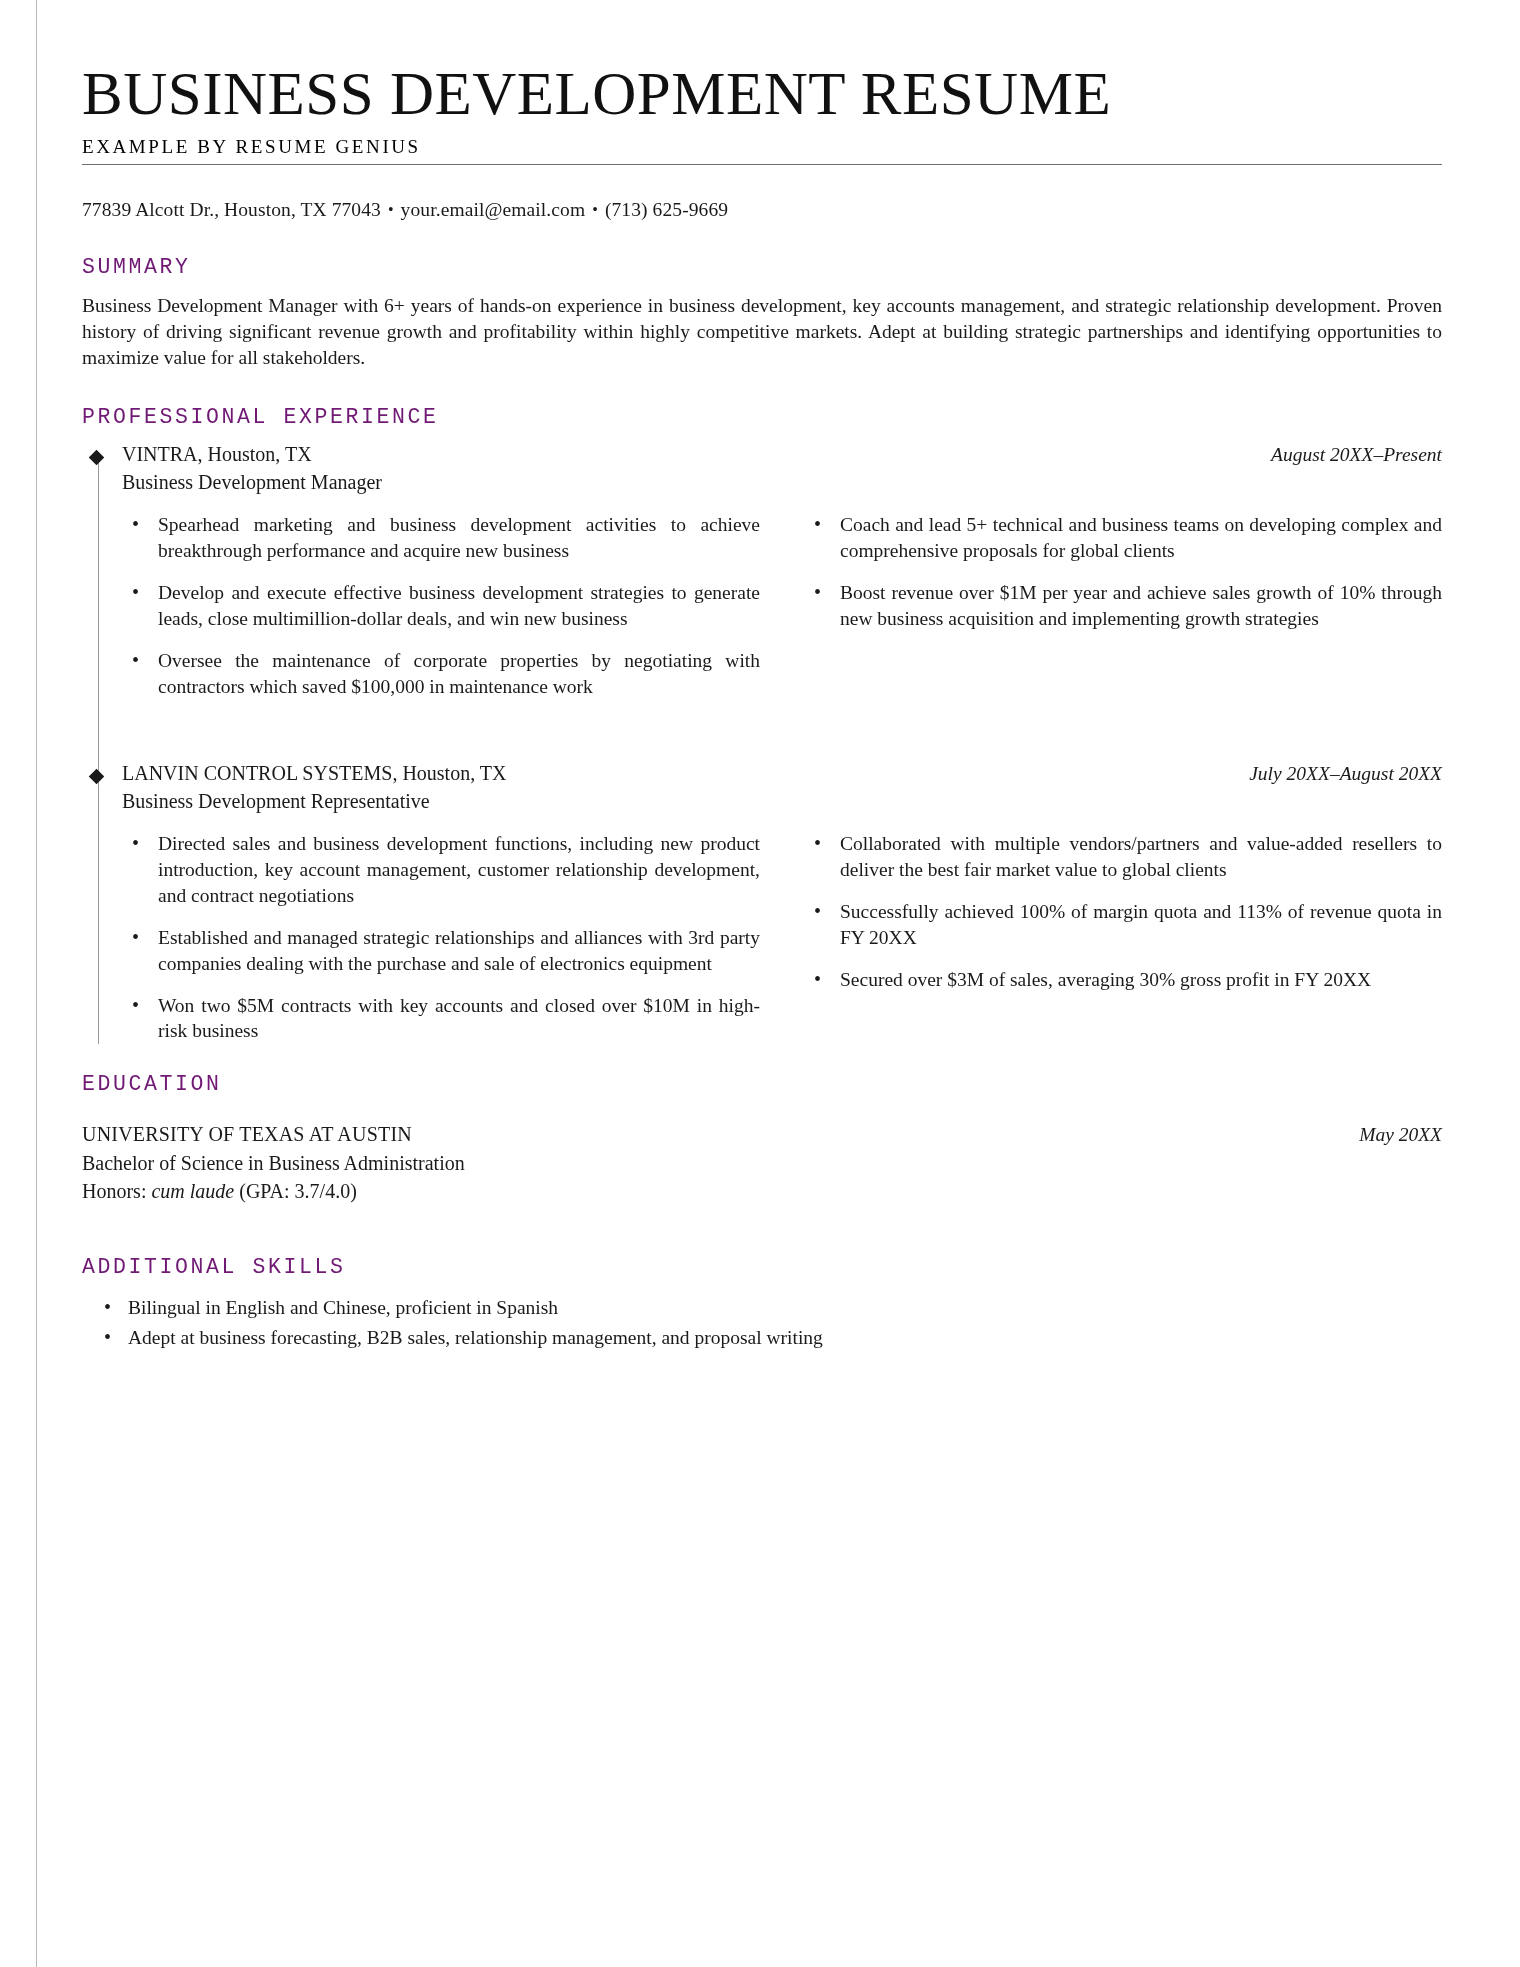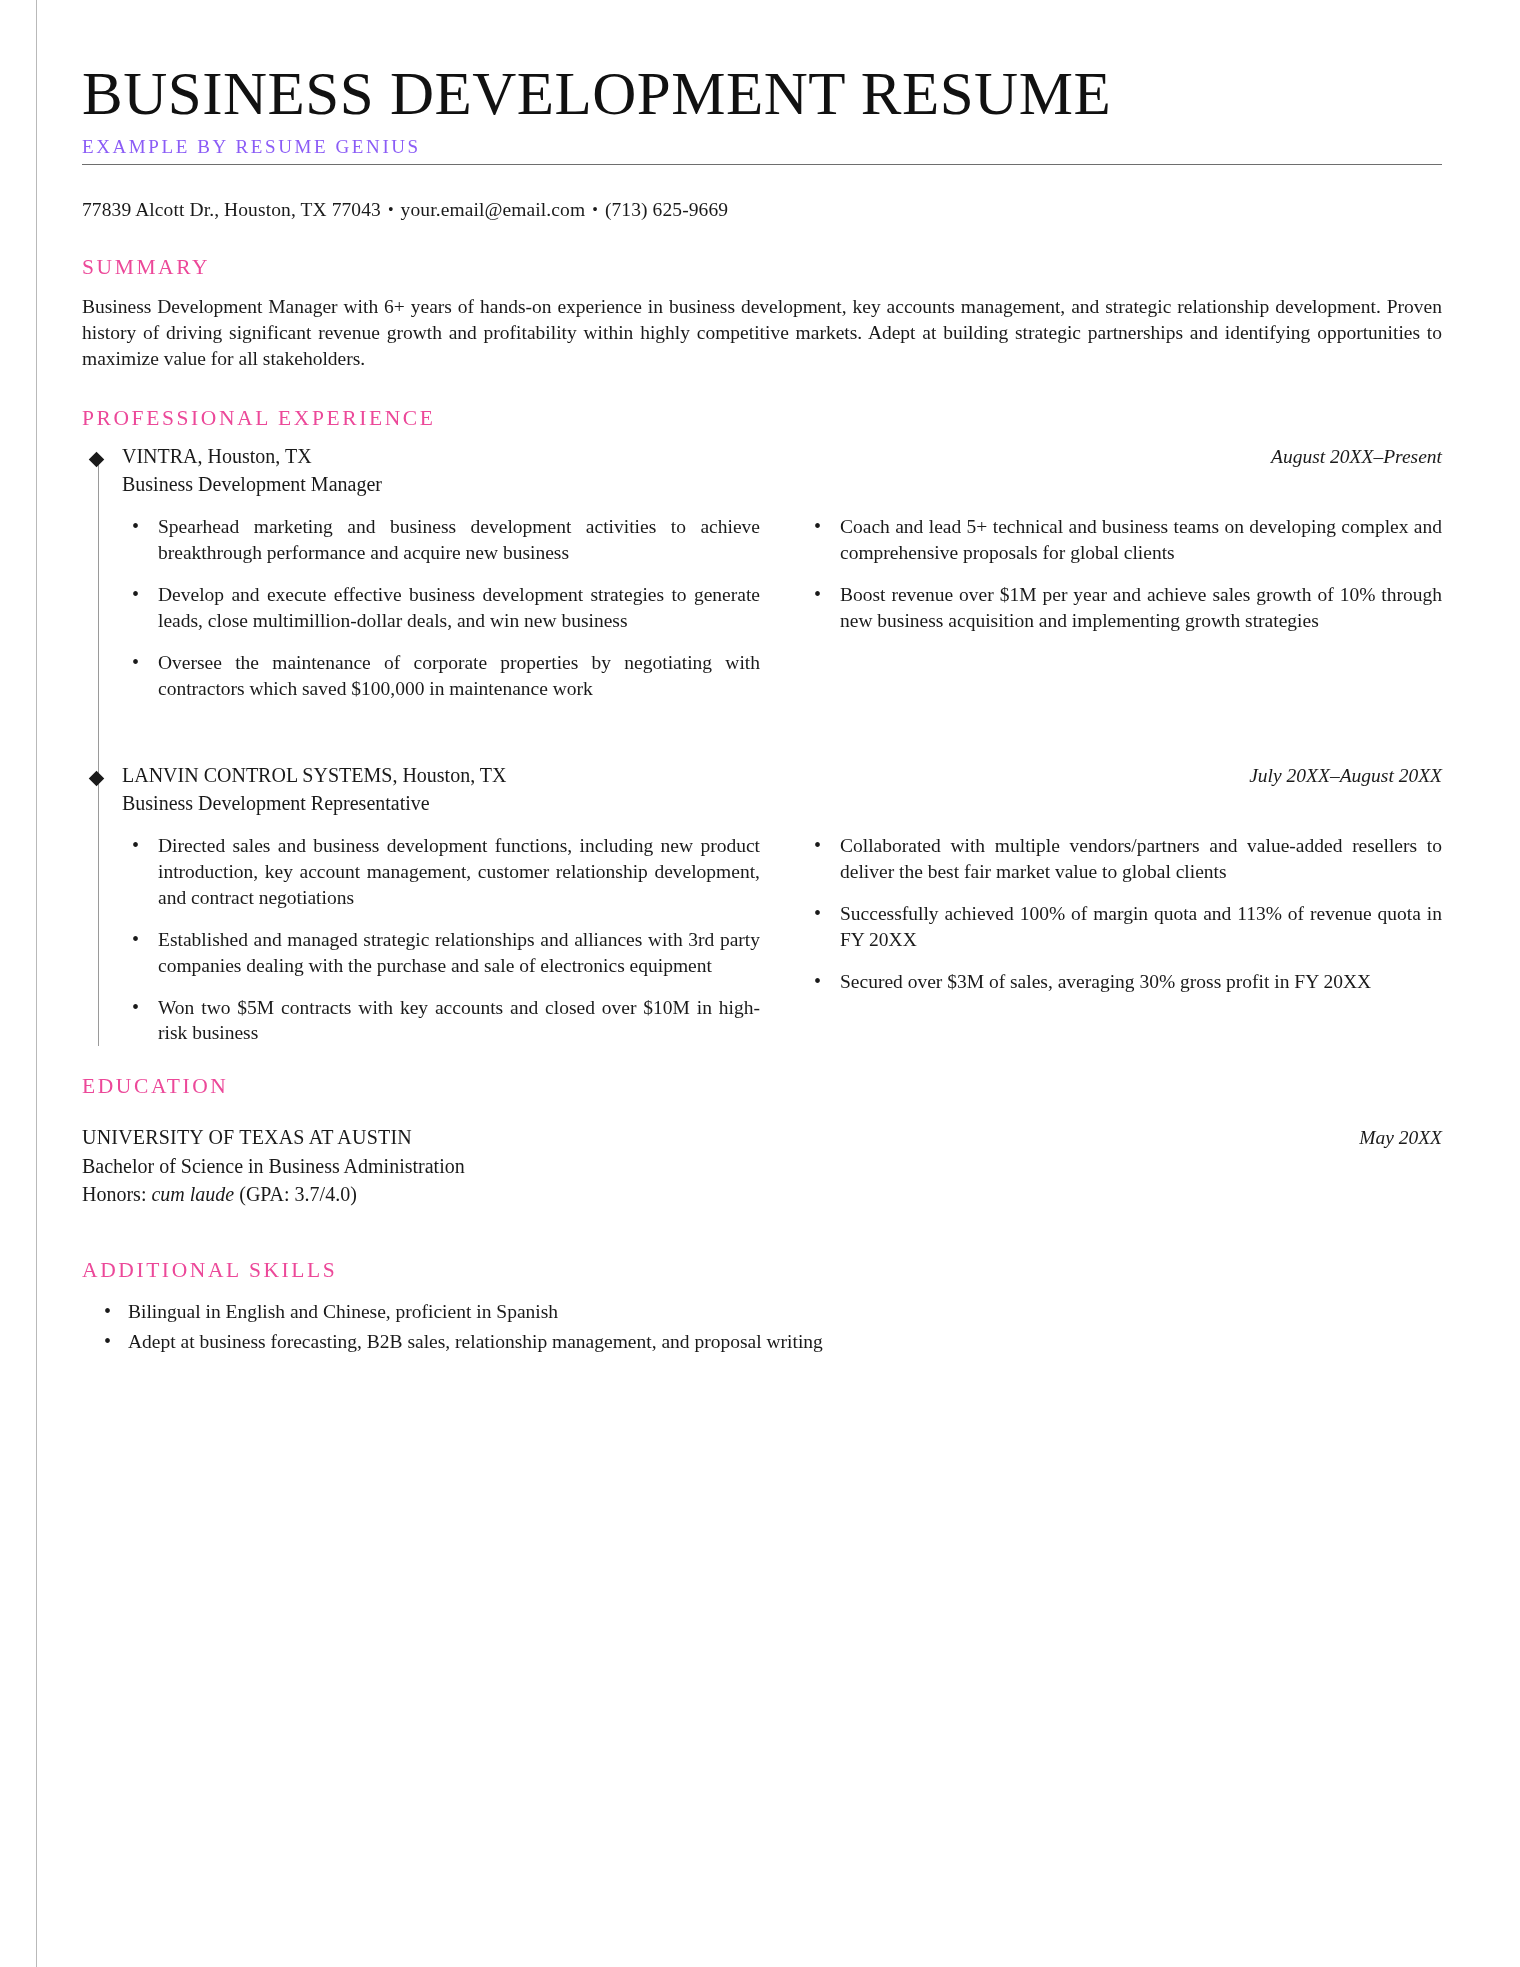--- a/index.html
+++ b/index.html
@@ -41,21 +41,21 @@
     letter-spacing: 0.5px;
     font-weight: 400;
     line-height: 1.05;
     margin: 0 0 10px 0;
     color: #111;
     white-space: nowrap;
   }
   .doc-subtitle {
     font-size: 19px;
     letter-spacing: 2.6px;
-    color: #8b5cf6;
+    color: #000000;
     margin: 0 0 6px 0;
   }
   .header-rule {
     border-bottom: 1px solid #6e6e6e;
     margin: 0 0 0 0;
     width: 100%;
   }
   .contact-line {
     font-size: 19.5px;
     margin: 34px 0 0 0;
@@ -69,23 +69,24 @@
     top: -1px;
   }
 
   
   .section {
     margin-top: 34px;
   }
   .section-title {
     font-size: 21.5px;
     letter-spacing: 2.6px;
-    color: #ec4899;
+    color: #701a75;
     margin: 0 0 14px 0;
     font-weight: 400;
+    font-family: Liberation Mono, monospace;
   }
   .summary-text {
     font-size: 19.5px;
     line-height: 1.34;
     text-align: justify;
     margin: 0;
     color: #1a1a1a;
   }
 
   

